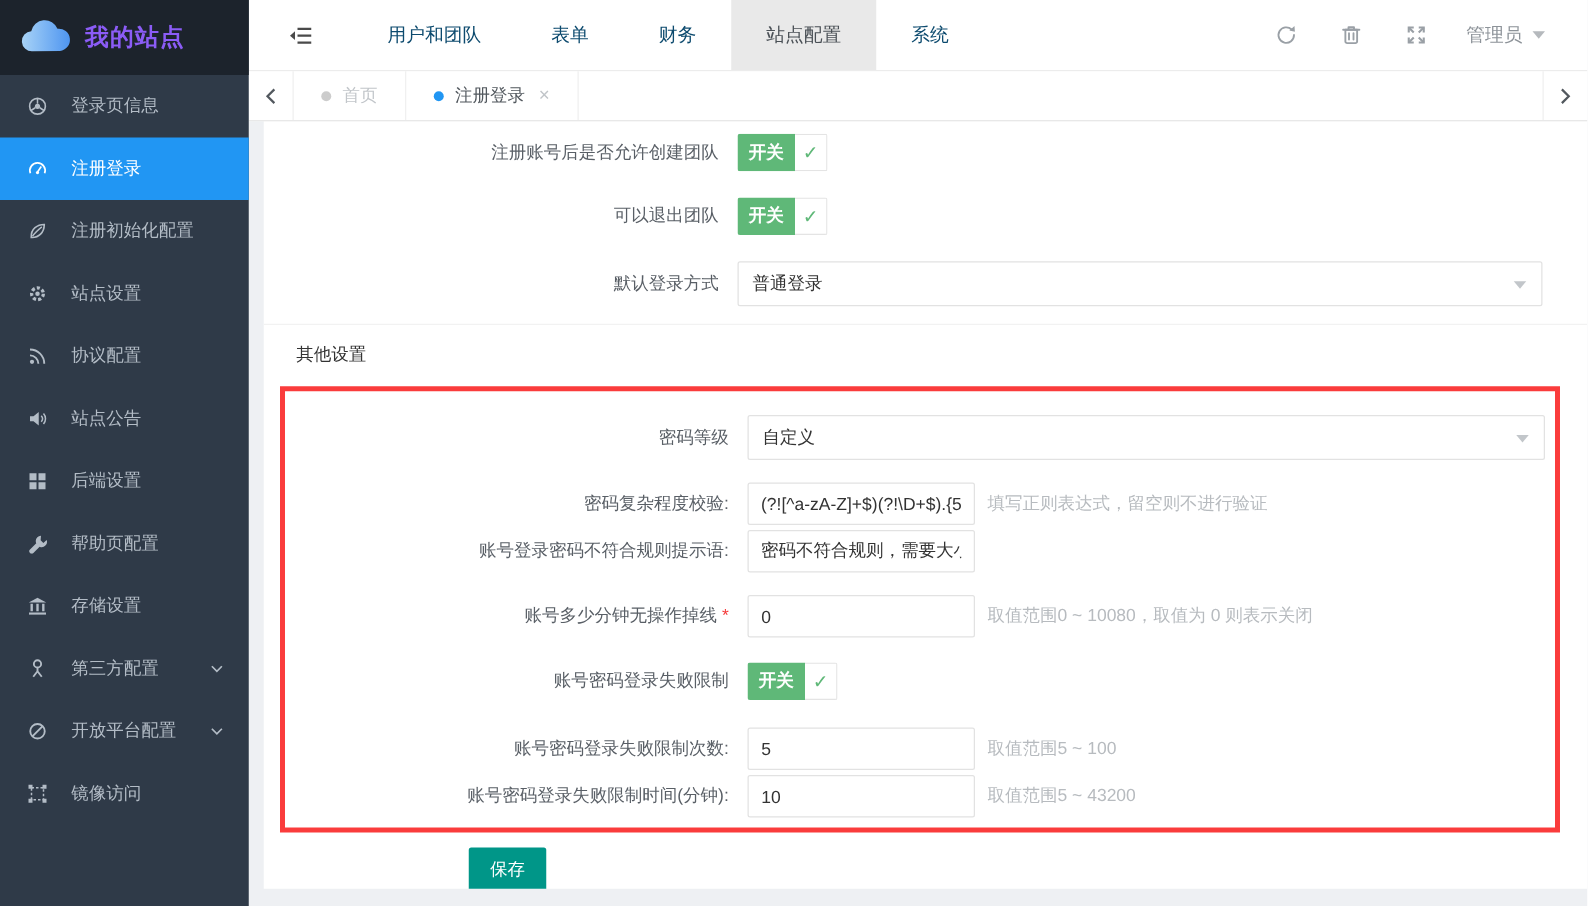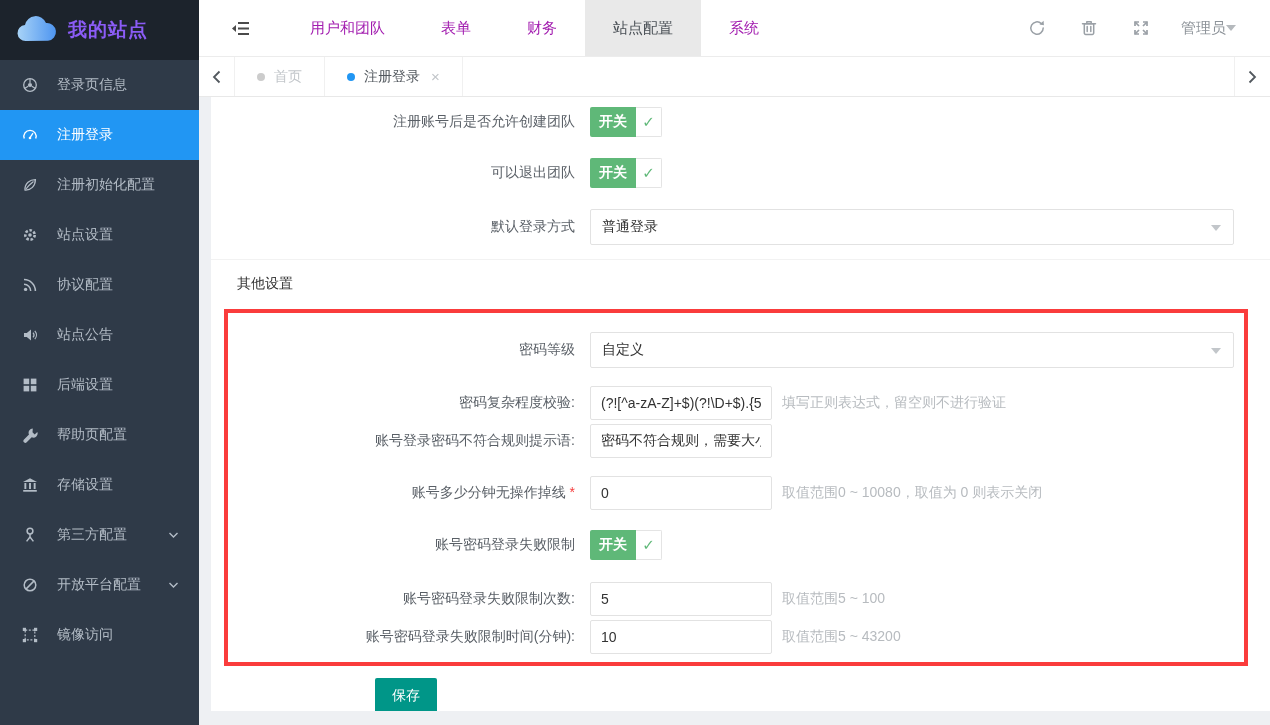--- a/index.html
+++ b/index.html
@@ -14,25 +14,25 @@
   .menu-item { height:50px; display:flex; align-items:center; padding-left:22px; gap:19px;
                color:#b3bcc6; font-size:14px; cursor:pointer; }
   .menu-item.active { background:#2196f3; color:#fff; }
   .menu-item svg.mi { width:16px; height:16px; flex:0 0 16px; }
   .menu-item .chev { margin-left:auto; margin-right:20px; }
 
   
   .topbar { position:absolute; left:199px; top:0; right:0; height:57px; background:#fff;
             border-bottom:1px solid #ececec; display:flex; align-items:stretch; z-index:2; }
   .collapse-btn { display:flex; align-items:center; padding:0 32px; cursor:pointer; }
-  .nav-item { display:flex; align-items:center; padding:0 28px; font-size:15px; color:#a21caf; cursor:pointer; }
+  .nav-item { display:flex; align-items:center; padding:0 28px; font-size:15px; color:#0c4a6e; cursor:pointer; }
   .nav-item.active { background:#e9e9e9; color:#4a5056; }
   .topbar-right { margin-left:auto; display:flex; align-items:center; padding-right:20px; }
   .tool-btn { padding:0 17px; display:flex; align-items:center; cursor:pointer; height:100%; }
-  .user-box { display:flex; align-items:center; padding:0 14px; color:#8d9399; font-size:15px; cursor:pointer; }
+  .user-box { display:flex; align-items:center; gap:8px; padding:0 14px; color:#8d9399; font-size:15px; cursor:pointer; }
   .caret-down { width:0; height:0; border-left:5px solid transparent; border-right:5px solid transparent;
                 border-top:6px solid #b5b9bd; display:inline-block; }
 
   
   .tabbar { position:absolute; left:199px; top:57px; right:0; height:40px; background:#fff;
             border-bottom:1px solid #e8e8e8; display:flex; align-items:stretch; z-index:2; }
   .tab-arrow { width:36px; display:flex; align-items:center; justify-content:center; cursor:pointer; }
   .tab-arrow.prev { border-right:1px solid #f0f0f0; }
   .tab-arrow.next { border-left:1px solid #f0f0f0; margin-left:auto; }
   .tab { display:flex; align-items:center; gap:9px; padding:0 22px; border-right:1px solid #f0f0f0;
@@ -62,21 +62,21 @@
 
   .select-row { height:36px; margin-bottom:14px; }
   .select { position:relative; width:644px; height:36px; border:1px solid #e2e2e2; border-radius:2px;
             background:#fff; display:flex; align-items:center; padding:0 30px 0 11px; cursor:pointer; }
   .select-value { font-size:14px; color:#333; }
   .select .caret-down { position:absolute; right:12px; top:15px; border-top-color:#c2c6ca; }
 
   .divider { height:1px; background:#f2f2f2; margin-top:0; }
   .section-title { font-size:14px; color:#333; margin:15px 0 0 26px; height:18px; }
 
-  .panel { margin:16px 0 0 13px; width:1024px; border:4px solid #fa3c3c; padding:19px 0 4px; }
+  .panel { margin:16px 0 0 13px; width:1024px; border:4px solid #fa3c3c; padding:19px 8px 4px; }
   .input-row { height:34px; margin-bottom:4px; }
   .input-row.gap-after { margin-bottom:18px; }
   .input-row.gap-big { margin-bottom:20px; }
   .panel .toggle-row { margin-bottom:22px; }
   .panel .select-row { margin-bottom:18px; }
   .text-input { width:182px; height:34px; border:1px solid #e2e2e2; border-radius:2px; padding:0 10px;
                 font-size:14px; color:#333; font-family:"Liberation Sans","DejaVu Sans",sans-serif; outline:none; }
   .hint { margin-left:10px; font-size:14px; color:#b7bbbf; }
 
   .save-btn { margin:12px 0 0 164px; width:62px; height:36px; background:#009688; color:#fff; border:none;

